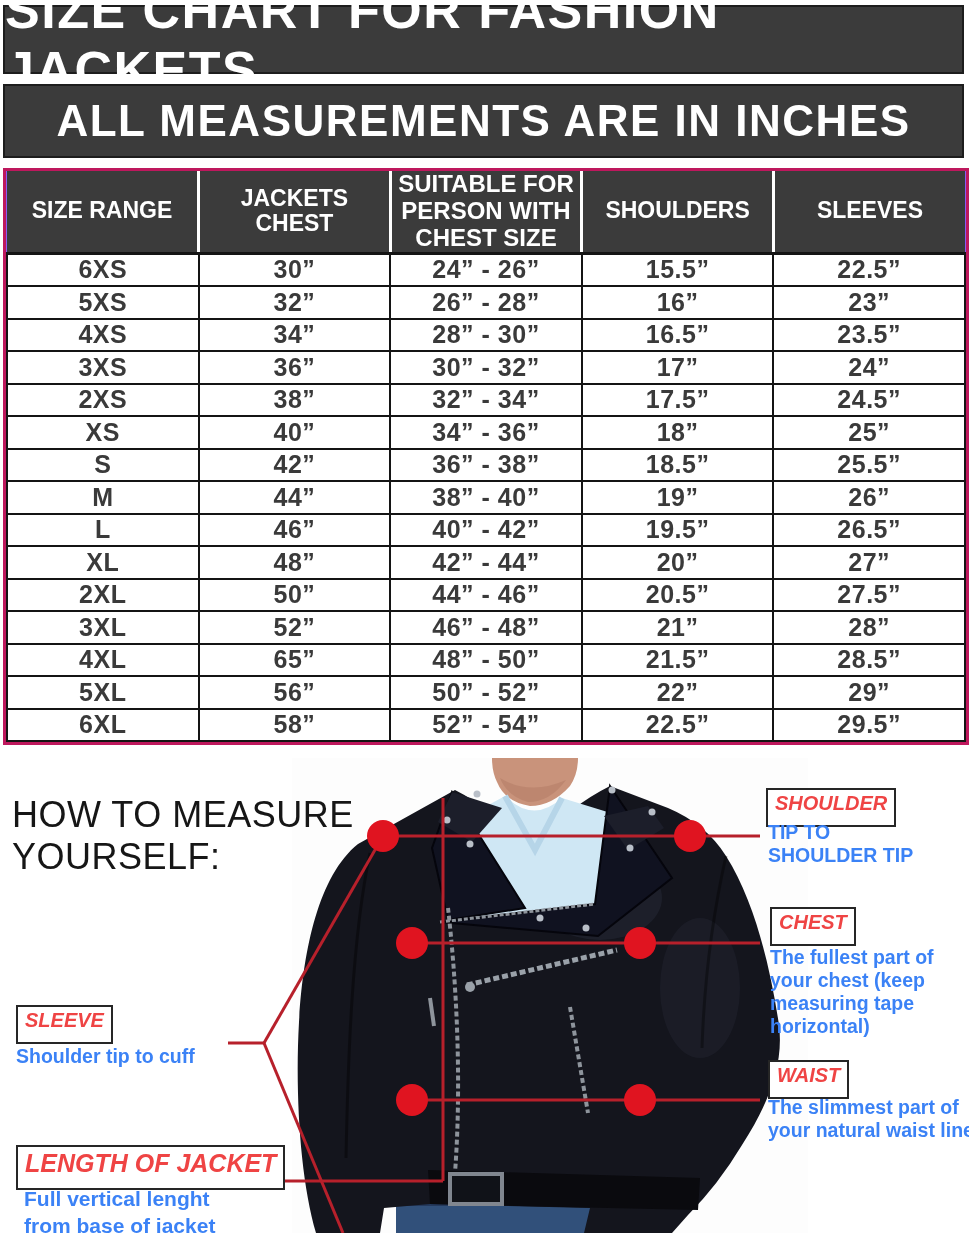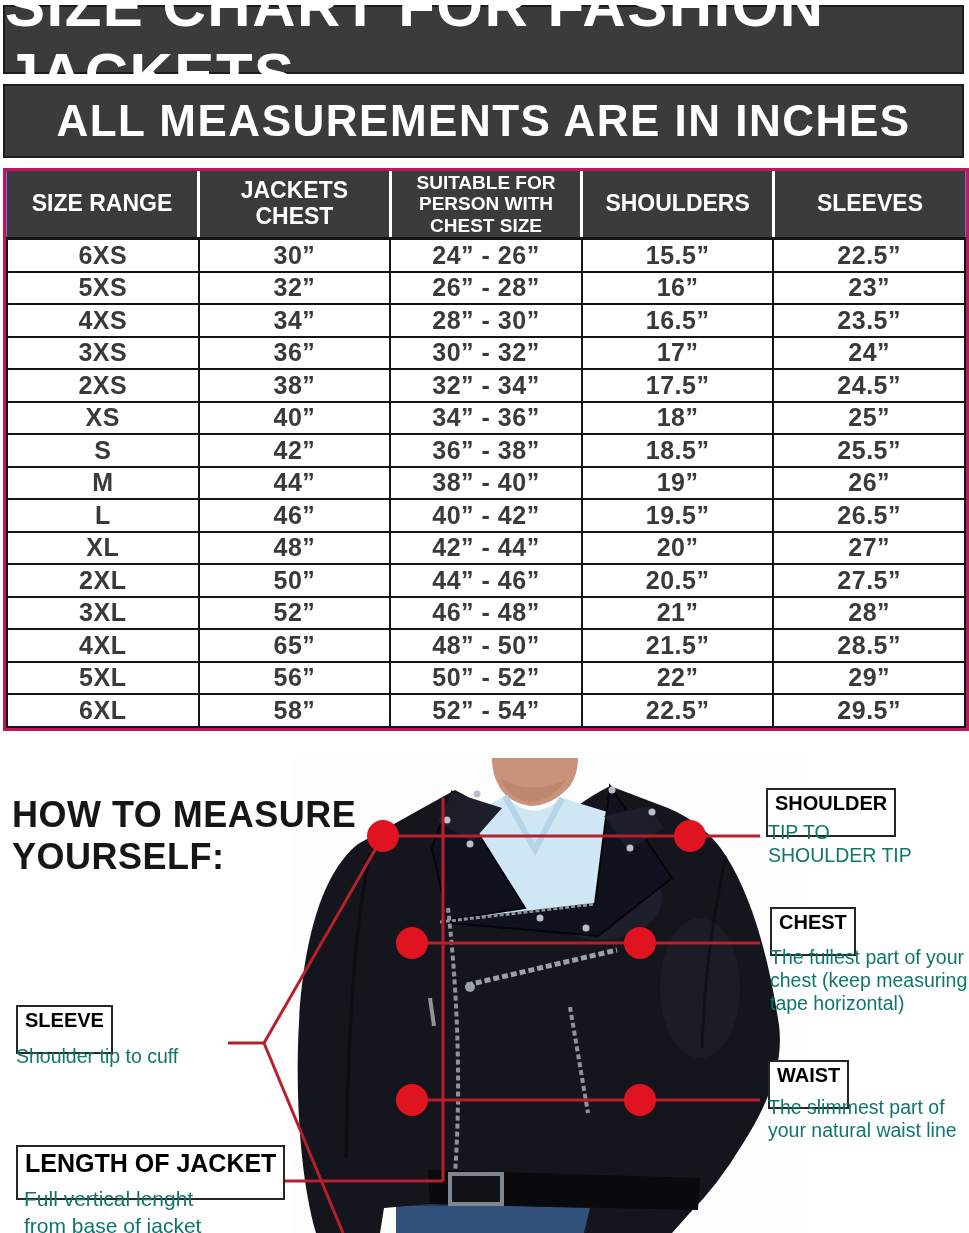--- a/index.html
+++ b/index.html
@@ -5,49 +5,49 @@
   html,body{margin:0;padding:0;}
   body{
     width:969px;height:1233px;position:relative;background:#ffffff;
     font-family:"Liberation Sans",sans-serif;overflow:hidden;
   }
   .bar{
     position:absolute;left:3px;width:957px;background:#3b3b3b;border:2px solid #1d1d1d;
     color:#ffffff;display:flex;align-items:center;justify-content:center;
     font-weight:bold;letter-spacing:1.5px;
   }
-  #bar1{top:5px;height:65px;font-size:60px;}
+  #bar1{top:5px;height:65px;font-size:52px;}
   #bar2{top:84px;height:70px;font-size:44px;text-align:right;}
 
   .table-wrap{position:absolute;left:3px;top:168px;width:960px;border:3px solid #be185d;background:#8b5cf6;}
   table{width:100%;border-collapse:collapse;table-layout:fixed;}
   th{
     background:#3b3b3b;color:#ffffff;font-weight:bold;font-size:23px;line-height:1.12;
     white-space:pre-line;height:66px;vertical-align:middle;text-align:center;
     border-left:3px solid #ffffff;border-bottom:3px solid #141414;padding:0;
   }
   th:first-child{border-left:none;}
-  th.small{font-size:19px;}
+  th.small{font-size:24px;}
   td{
     background:#ffffff;color:#3a3a3a;font-weight:bold;font-size:25px;text-align:center;
     height:30.5px;border:2px solid #141414;padding:0;letter-spacing:0.5px;
   }
 
   #measure{position:absolute;left:0;top:758px;width:969px;height:475px;}
   #measure-svg{position:absolute;left:0;top:0;}
   .heading{
-    position:absolute;left:12px;top:36px;font-size:36px;font-weight:bold;color:#161616;
+    position:absolute;left:12px;top:36px;font-size:36px;font-weight:normal;color:#161616;
     line-height:1.16;white-space:pre-line;letter-spacing:0.5px;
   }
   .callout-box{
-    position:absolute;background:#ffffff;border:2px solid #262626;color:#000000;
-    font-weight:bold;font-size:20px;padding:2px 7px 20px;white-space:nowrap;
+    position:absolute;background:#ffffff;border:2px solid #262626;color:#ef4444;
+    font-weight:bold;font-size:20px;padding:2px 7px 10px;white-space:nowrap;font-style:italic;
   }
   .callout-text{
-    position:absolute;color:#0f766e;font-weight:normal;font-size:19.5px;line-height:1.18;
+    position:absolute;color:#3b82f6;font-weight:bold;font-size:19.5px;line-height:1.18;
     white-space:pre-line;
   }
   #shoulder-box{left:766px;top:30px;}
   #shoulder-text{left:768px;top:63px;}
   #chest-box{left:770px;top:149px;}
   #chest-text{left:770px;top:188px;width:200px;white-space:normal;}
   #waist-box{left:768px;top:302px;}
   #waist-text{left:768px;top:338px;width:212px;white-space:normal;}
   #sleeve-box{left:16px;top:247px;}
   #sleeve-text{left:16px;top:287px;}

